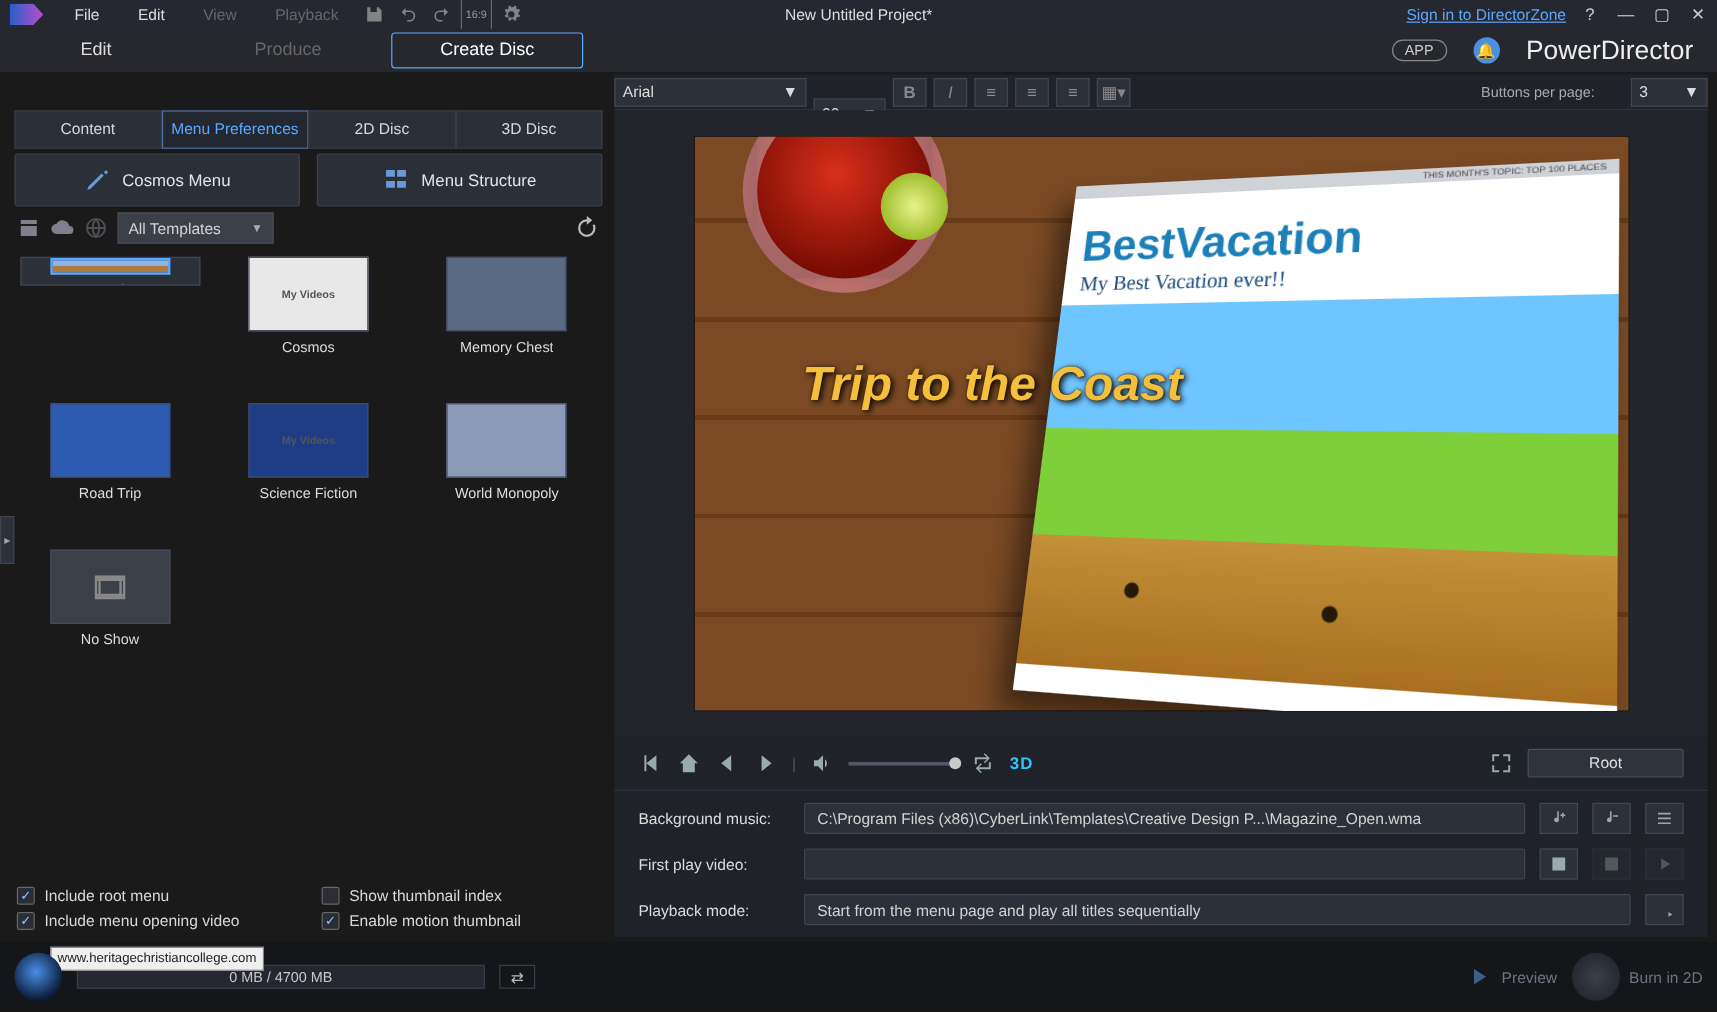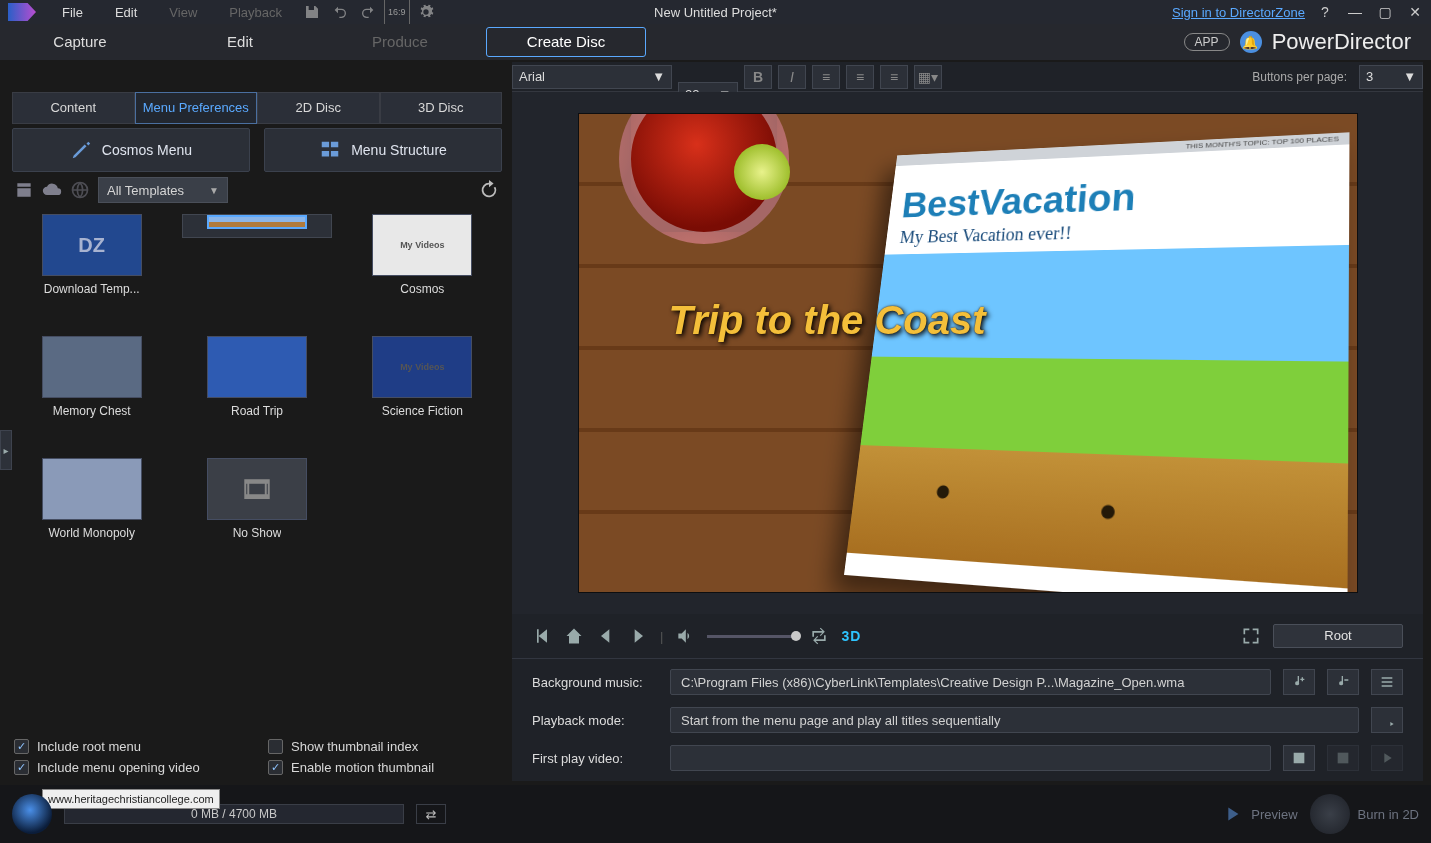--- a/index.html
+++ b/index.html
@@ -12,21 +12,21 @@
 .menubar .ti { width:16px; height:16px; margin:0 4px; opacity:.7; fill:#aaa;}
 .menubar .title { position:absolute; left:50%; transform:translateX(-50%); color:#ddd;}
 .menubar .right { margin-left:auto; display:flex; align-items:center; gap:10px; padding-right:6px;}
 .menubar .signin { color:#5aa9ff; text-decoration:underline; cursor:pointer;}
 .menubar .wbtn { width:20px; height:20px; display:flex; align-items:center; justify-content:center; color:#ccc; font-size:14px;}
 
 .moderow { height:36px; background:#26282e; display:flex; align-items:center; position:relative;}
 .modetab { width:160px; text-align:center; line-height:36px; color:#ddd; font-size:15px; cursor:pointer;}
 .modetab.dim { color:#666;}
 .modetab.active { color:#fff; border:1px solid #5aa9ff; border-radius:3px; line-height:28px; height:30px; margin:3px 6px;}
-.brand-area { margin-left:auto; display:flex; align-items:center; gap:10px; padding-right:20px;}
+.brand-area { margin-left:auto; display:flex; align-items:center; gap:22px; padding-right:20px;}
 .app-pill { border:1px solid #888; border-radius:10px; padding:1px 10px; font-size:12px; color:#ccc;}
 .bell { width:22px; height:22px; background:#4b8fe0; border-radius:50%; display:flex; align-items:center; justify-content:center; color:#fff; font-size:13px;}
 .brand { color:#eee; font-size:22px; font-weight:300;}
 
 .subtab-row { display:flex; height:32px; background:#1f2228;}
 .subtab { flex:1; text-align:center; line-height:30px; border:1px solid #393c44; background:#2b2f38; color:#d8d8d8; cursor:pointer;}
 .subtab.active { background:#222730; color:#5aa9ff; border-color:#4a6fa0;}
 
 .left-panel { position:absolute; left:12px; top:92px; width:490px; height:680px; display:flex; flex-direction:column;}
 .cm-row { display:flex; height:44px; gap:14px; margin-top:4px;}
@@ -50,21 +50,21 @@
 .chk{display:flex;align-items:center;gap:8px;color:#d8d8d8;font-size:13px;}
 .chk .box{width:15px;height:15px;border:1px solid #666;border-radius:2px;background:#2a2d33;display:flex;align-items:center;justify-content:center;color:#8fc4ff;font-size:11px;}
 
 .right-panel{position:absolute;left:512px;top:62px;right:8px;bottom:62px;display:flex;flex-direction:column;}
 .text-tools{height:30px;display:flex;align-items:center;gap:6px;padding:2px 0;background:#1f2228;border-bottom:1px solid #34373f;}
 .sel{height:24px;background:#2c3038;border:1px solid #414650;color:#dcdcdc;padding:0 6px;display:flex;align-items:center;justify-content:space-between;}
 .sel.font{width:160px;}
 .sel.size{width:60px;margin-top:35px;}
 .tt-btn{width:28px;height:24px;border:1px solid #414650;background:#2c3038;display:flex;align-items:center;justify-content:center;color:#888;font-size:14px;}
 .tt-spacer{flex:1;}
-.bpp-lbl{color:#aaa;font-size:12px;margin-right:6px;}
+.bpp-lbl{color:#aaa;font-size:12px;margin-right:24px;}
 
 .preview-wrap{flex:1;display:flex;align-items:center;justify-content:center;background:#22252c;}
 .preview{width:780px;height:480px;position:relative;background:#6b4423;overflow:hidden;border:1px solid #0d0e10;}
 .wood{position:absolute;inset:0;background:repeating-linear-gradient(0deg,#7b4a24 0 78px,#683a18 78px 82px),linear-gradient(110deg,rgba(0,0,0,.3),rgba(255,255,255,.1));}
 .drink{position:absolute;left:40px;top:-40px;width:170px;height:170px;border-radius:50%;background:radial-gradient(circle at 45% 40%,#d8301a,#7a0c04 70%);border:12px solid rgba(230,240,250,.4);}
 .lime{position:absolute;left:155px;top:30px;width:56px;height:56px;border-radius:50%;background:radial-gradient(circle,#e8f28b,#9fbf2d 70%);}
 .mag{position:absolute;right:18px;top:12px;width:490px;height:460px;background:#fff;transform:perspective(900px) rotateX(14deg) rotateY(-14deg) rotateZ(4deg);box-shadow:-12px 18px 26px rgba(0,0,0,.5);}
 .mag .hdr{height:72px;background:#fff;display:flex;align-items:flex-end;padding:0 14px;}
 .mag .mast{font-size:42px;font-weight:bold;color:#1d7fb7;}
 .mag .subt{font-family:cursive;font-size:20px;color:#184a7a;padding:2px 16px;}
@@ -125,21 +125,20 @@
   <div class="right">
     <span class="signin">Sign in to DirectorZone</span>
     <span class="wbtn">?</span>
     <span class="wbtn">—</span>
     <span class="wbtn">▢</span>
     <span class="wbtn">✕</span>
   </div>
 </div>
 
 <div class="moderow">
-  <div class="modetab">Capture</div>
   <div class="modetab">Edit</div>
   <div class="modetab dim">Produce</div>
   <div class="modetab active">Create Disc</div>
   <div class="brand-area">
     <span class="app-pill">APP</span>
     <span class="bell">🔔</span>
     <span class="brand">PowerDirector</span>
   </div>
 </div>
 
@@ -177,24 +176,20 @@
       </svg>
     <div class="dd">
       <span>All Templates</span>
       <span class="chev">▼</span>
     </div>
     <svg class="ref" viewBox="0 0 24 24">
         <path d="M12 4a8 8 0 107.4 5h-2.2A6 6 0 1112 6v3l5-4-5-4v3z"></path>
       </svg>
   </div>
   <div class="tmpl-grid" id="tmpl-grid">
-      <div class="tmpl">
-        <div class="thumb" style="background: rgb(34, 72, 143);">DZ</div>
-        <div class="lbl">Download Temp...</div>
-      </div>
       <div class="tmpl sel">
         <div class="thumb" style="background: linear-gradient(rgb(139, 181, 232) 0px, rgb(139, 181, 232) 50%, rgb(176, 122, 60) 50%, rgb(176, 122, 60) 100%);"></div>
         <div class="lbl">Best Vacation G...</div>
       </div>
       <div class="tmpl">
         <div class="thumb" style="background: rgb(232, 232, 232);">
           <span style="font-size:9px;color:#555">My Videos</span>
         </div>
         <div class="lbl">Cosmos</div>
       </div>
@@ -337,44 +332,44 @@
             <path d="M12 3v10a3 3 0 11-2-2V3h2zM14 8h6v2h-6z"></path>
           </svg>
         </div>
       <div class="sbtn">
           <svg viewBox="0 0 24 24">
             <path d="M4 6h16M4 12h16M4 18h16" stroke="#9aa" stroke-width="2"></path>
           </svg>
         </div>
     </div>
     <div class="srow">
+      <span class="slbl">First play video:</span>
+      <div class="sval"></div>
+      <div class="sbtn">
+          <svg viewBox="0 0 24 24">
+            <path d="M4 4h16v16H4zM6 6v2M6 10v2M6 14v2M18 6v2M18 10v2M18 14v2"></path>
+          </svg>
+        </div>
+      <div class="sbtn" style="opacity:.4">
+          <svg viewBox="0 0 24 24">
+            <path d="M4 4h16v16H4z"></path>
+          </svg>
+        </div>
+      <div class="sbtn" style="opacity:.4">
+          <svg viewBox="0 0 24 24">
+            <path d="M8 5l11 7-11 7z"></path>
+          </svg>
+        </div>
+    </div>
+    <div class="srow">
       <span class="slbl">Playback mode:</span>
       <div class="sval">Start from the menu page and play all titles sequentially</div>
       <div class="sbtn">
           <svg viewBox="0 0 24 24">
             <path d="M3 6h13M3 12h13M3 18h8M17 15l5 3-5 3z"></path>
-          </svg>
-        </div>
-    </div>
-    <div class="srow">
-      <span class="slbl">First play video:</span>
-      <div class="sval"></div>
-      <div class="sbtn">
-          <svg viewBox="0 0 24 24">
-            <path d="M4 4h16v16H4zM6 6v2M6 10v2M6 14v2M18 6v2M18 10v2M18 14v2"></path>
-          </svg>
-        </div>
-      <div class="sbtn" style="opacity:.4">
-          <svg viewBox="0 0 24 24">
-            <path d="M4 4h16v16H4z"></path>
-          </svg>
-        </div>
-      <div class="sbtn" style="opacity:.4">
-          <svg viewBox="0 0 24 24">
-            <path d="M8 5l11 7-11 7z"></path>
           </svg>
         </div>
     </div>
   </div>
 </div>
 
 <div class="bottombar">
   <div class="url-box">www.heritagechristiancollege.com</div>
   <div class="disc-ico"></div>
   <div class="disc-bar">0 MB / 4700 MB</div>

